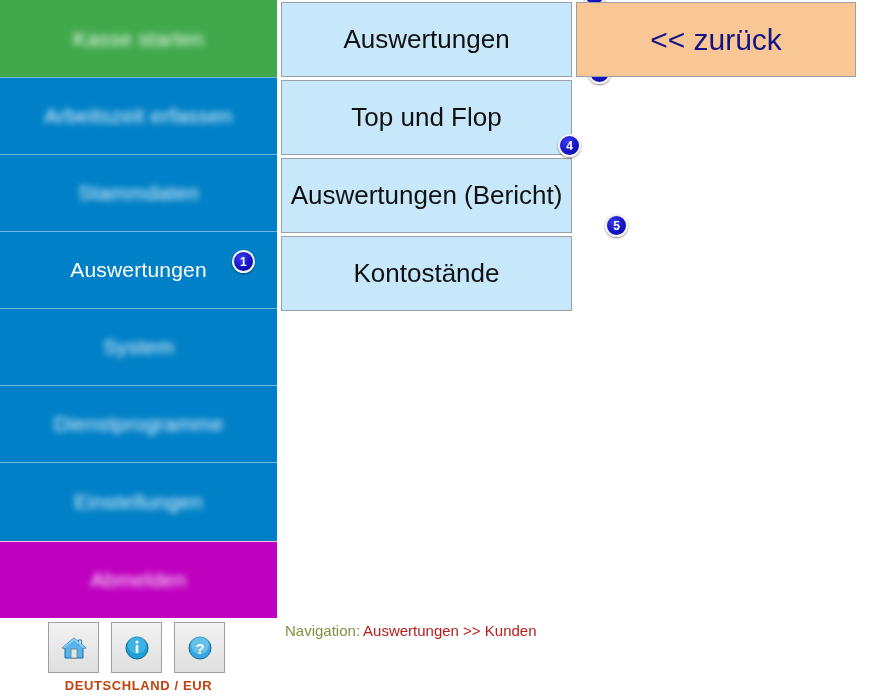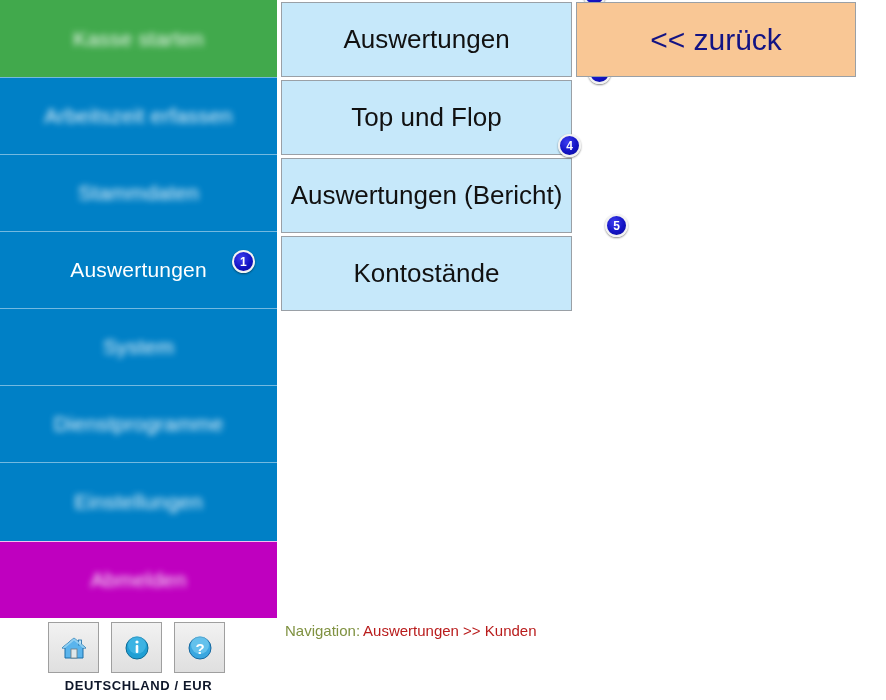--- a/index.html
+++ b/index.html
@@ -155,21 +155,21 @@
 
   #locale-text {
     position: absolute;
     left: 0;
     top: 678px;
     width: 277px;
     text-align: center;
     font-size: 13px;
     font-weight: bold;
     letter-spacing: 0.6px;
-    color: #0f172a;
+    color: #c2410c;
     user-select: none;
   }
 </style>
 </head>
 <body>
 
 <div id="sidebar">
 
   <div class="side-btn green" style="top:0px;height:77px;">
     <span class="side-label-blur">Kasse starten</span>

